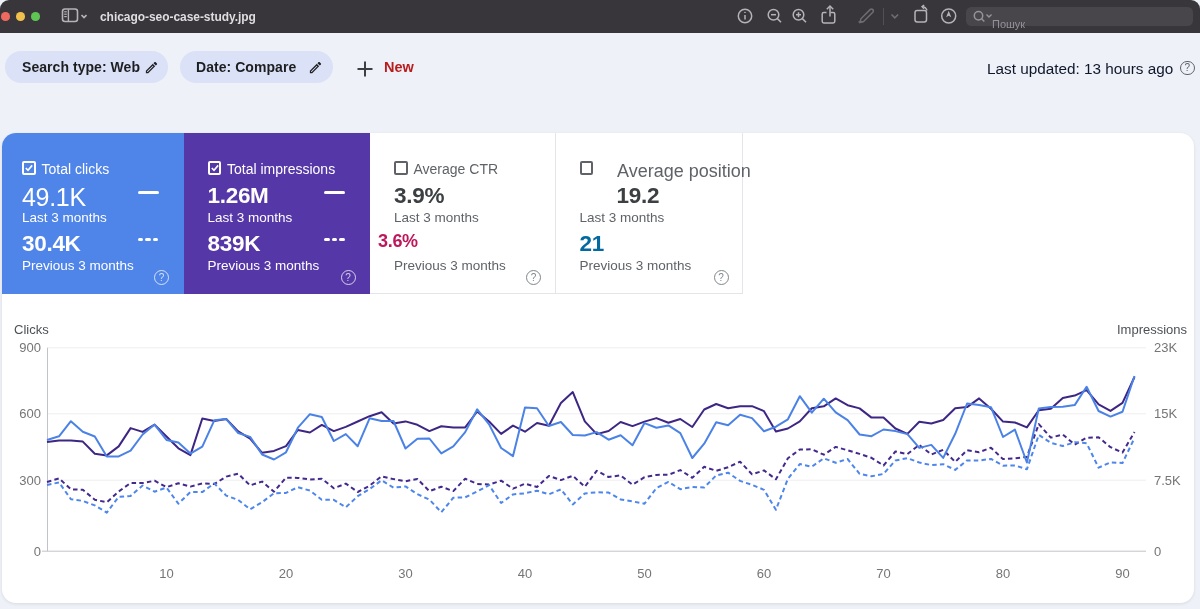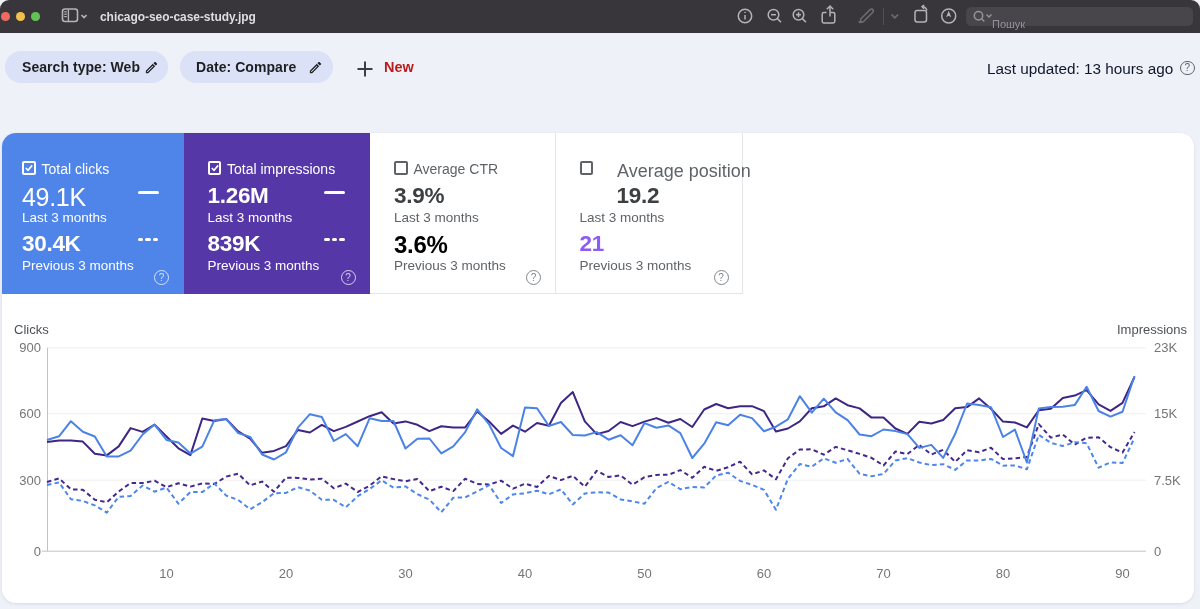--- a/index.html
+++ b/index.html
@@ -39,29 +39,29 @@
 <div style="position:absolute;left:324.0px;top:190.5px;width:21px;height:3.6px;border-radius:2px;background:#fff;"></div>
 <div style="position:absolute;left:324.0px;top:237.5px;width:5.6px;height:3.6px;border-radius:1.5px;background:#fff;"></div>
 <div style="position:absolute;left:331.7px;top:237.5px;width:5.6px;height:3.6px;border-radius:1.5px;background:#fff;"></div>
 <div style="position:absolute;left:339.4px;top:237.5px;width:5.6px;height:3.6px;border-radius:1.5px;background:#fff;"></div>
 <div style="position:absolute;left:340.5px;top:269.5px;width:13px;height:13px;border:1.4px solid rgba(255,255,255,0.75);border-radius:50%;color:rgba(255,255,255,0.75);font-size:10px;text-align:center;line-height:13px;">?</div>
 <div style="position:absolute;left:394px;top:161px;width:9.5px;height:9.5px;border:2px solid #5f6368;border-radius:2px;">
 </div>
 <div style="position:absolute;left:413.5px;top:160.5px;font-size:14px;color:#5f6368;">Average CTR</div>
 <div style="position:absolute;left:394px;top:182.5px;font-size:22.5px;font-weight:bold;color:#3c4043;letter-spacing:-0.3px;text-align:right;">3.9%</div>
 <div style="position:absolute;left:394px;top:210px;font-size:13.5px;color:#5f6368;">Last 3 months</div>
-<div style="position:absolute;left:394px;top:231px;font-size:24px;font-weight:bold;color:#000000;letter-spacing:-0.3px;">3.6%</div>
+<div style="position:absolute;left:378px;top:231px;font-size:18px;font-weight:bold;color:#be185d;letter-spacing:-0.3px;">3.6%</div>
 <div style="position:absolute;left:394px;top:257.5px;font-size:13.5px;color:#5f6368;">Previous 3 months</div>
 <div style="position:absolute;left:526.0px;top:269.5px;width:13px;height:13px;border:1.4px solid #80868b;border-radius:50%;color:#80868b;font-size:10px;text-align:center;line-height:13px;">?</div>
 <div style="position:absolute;left:579.5px;top:161px;width:9.5px;height:9.5px;border:2px solid #5f6368;border-radius:2px;">
 </div>
 <div style="position:absolute;left:599.0px;top:160.5px;font-size:18px;color:#5f6368;margin-left:18px;">Average position</div>
 <div style="position:absolute;left:579.5px;top:182.5px;font-size:22.5px;font-weight:bold;color:#3c4043;letter-spacing:-0.3px;margin-left:37px;">19.2</div>
 <div style="position:absolute;left:579.5px;top:210px;font-size:13.5px;color:#5f6368;">Last 3 months</div>
-<div style="position:absolute;left:579.5px;top:231px;font-size:22.5px;font-weight:bold;color:#8b5cf6;letter-spacing:-0.3px;">21</div>
+<div style="position:absolute;left:579.5px;top:231px;font-size:22.5px;font-weight:bold;color:#0369a1;letter-spacing:-0.3px;">21</div>
 <div style="position:absolute;left:579.5px;top:257.5px;font-size:13.5px;color:#5f6368;">Previous 3 months</div>
 <div style="position:absolute;left:713.5px;top:269.5px;width:13px;height:13px;border:1.4px solid #80868b;border-radius:50%;color:#80868b;font-size:10px;text-align:center;line-height:13px;">?</div>
 
 <svg width="1200" height="609" viewBox="0 0 1200 609" style="position:absolute;left:0;top:0;" font-family="Liberation Sans, sans-serif">
   <line x1="47" y1="347.8" x2="1146" y2="347.8" stroke="#eeeeee" stroke-width="1"></line>
   <line x1="47" y1="413.8" x2="1146" y2="413.8" stroke="#eeeeee" stroke-width="1"></line>
   <line x1="47" y1="480.2" x2="1146" y2="480.2" stroke="#eeeeee" stroke-width="1"></line>
   <line x1="47.5" y1="347.8" x2="47.5" y2="551.2" stroke="#c0c3c7" stroke-width="1"></line>
   <line x1="42" y1="551.2" x2="1146" y2="551.2" stroke="#c0c3c7" stroke-width="1"></line>
   <text x="14" y="334" font-size="13" fill="#4d5156">Clicks</text>

